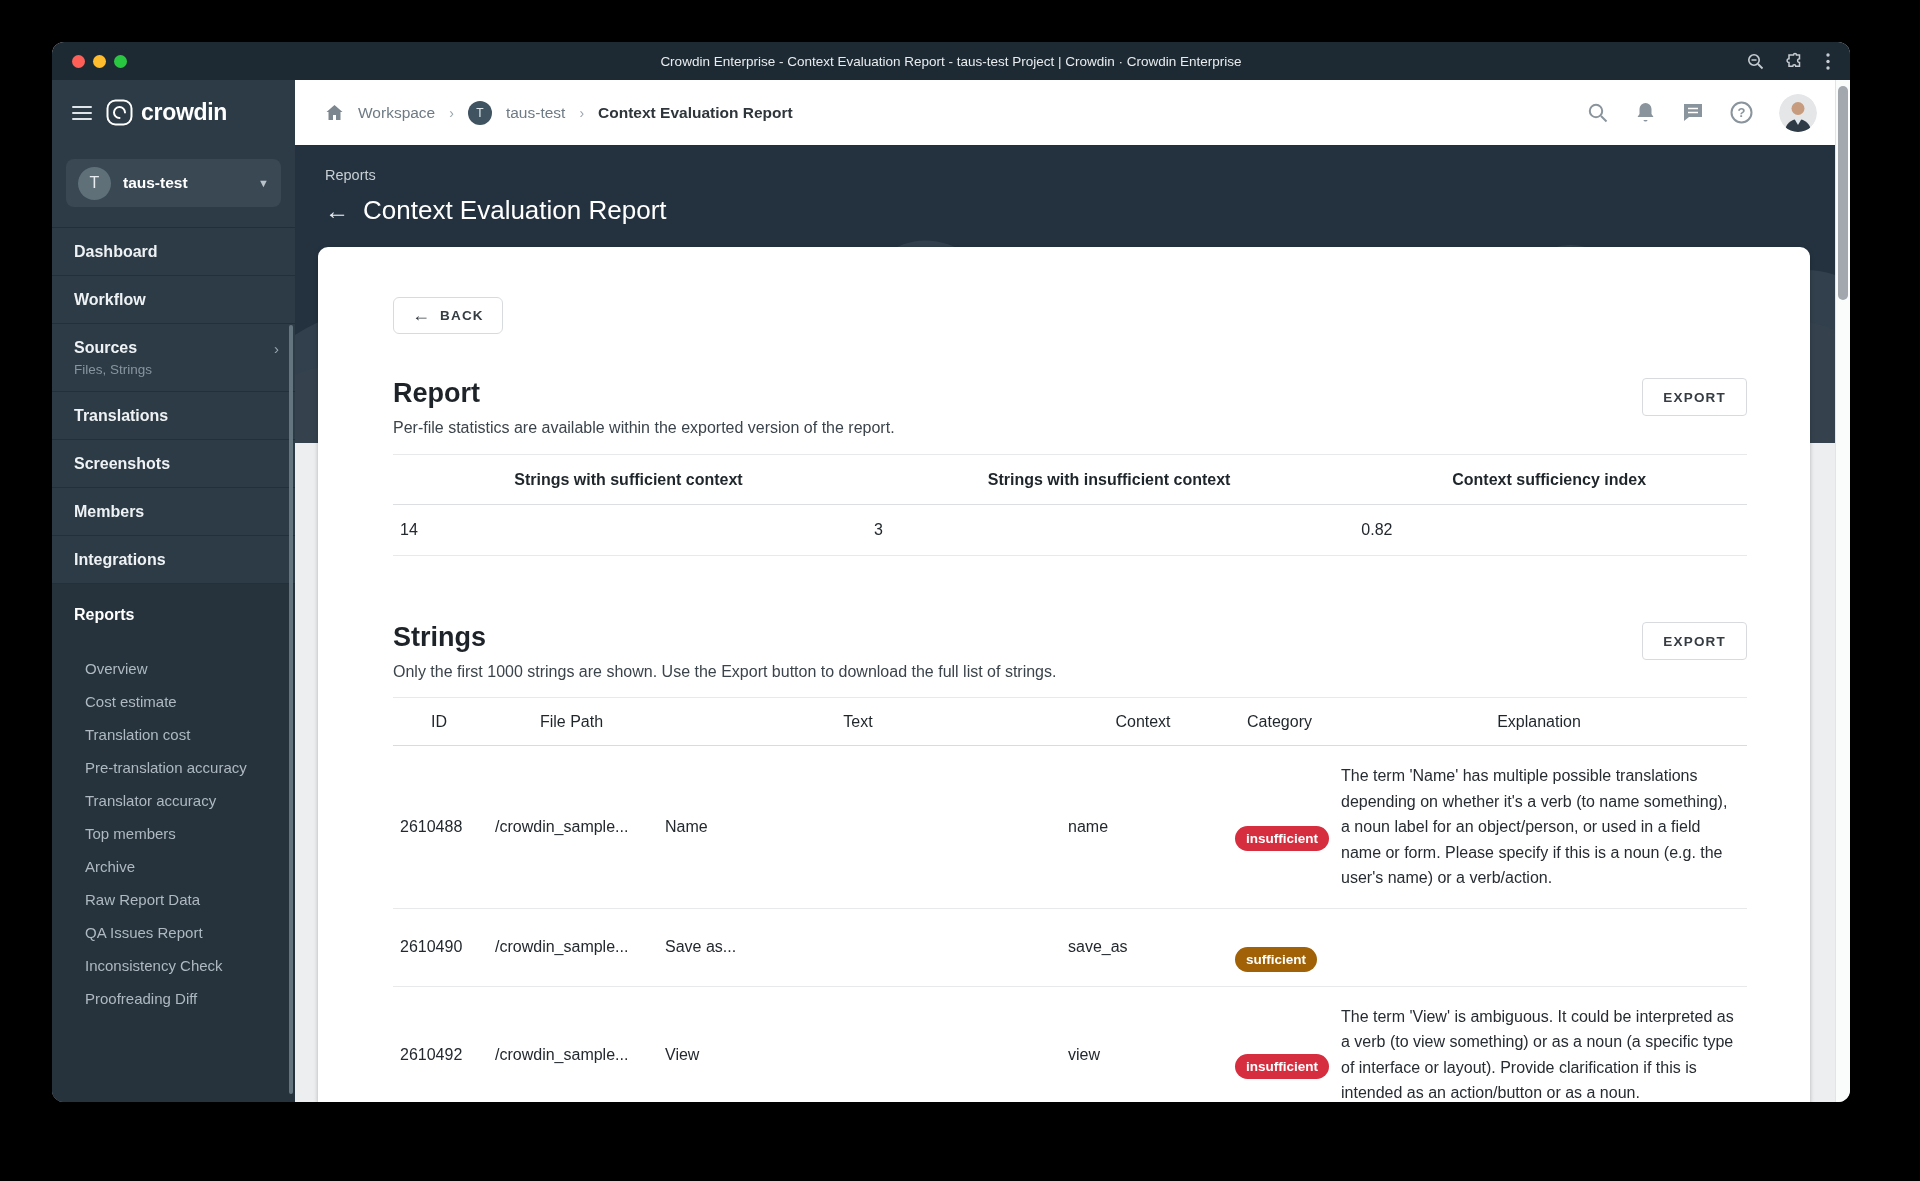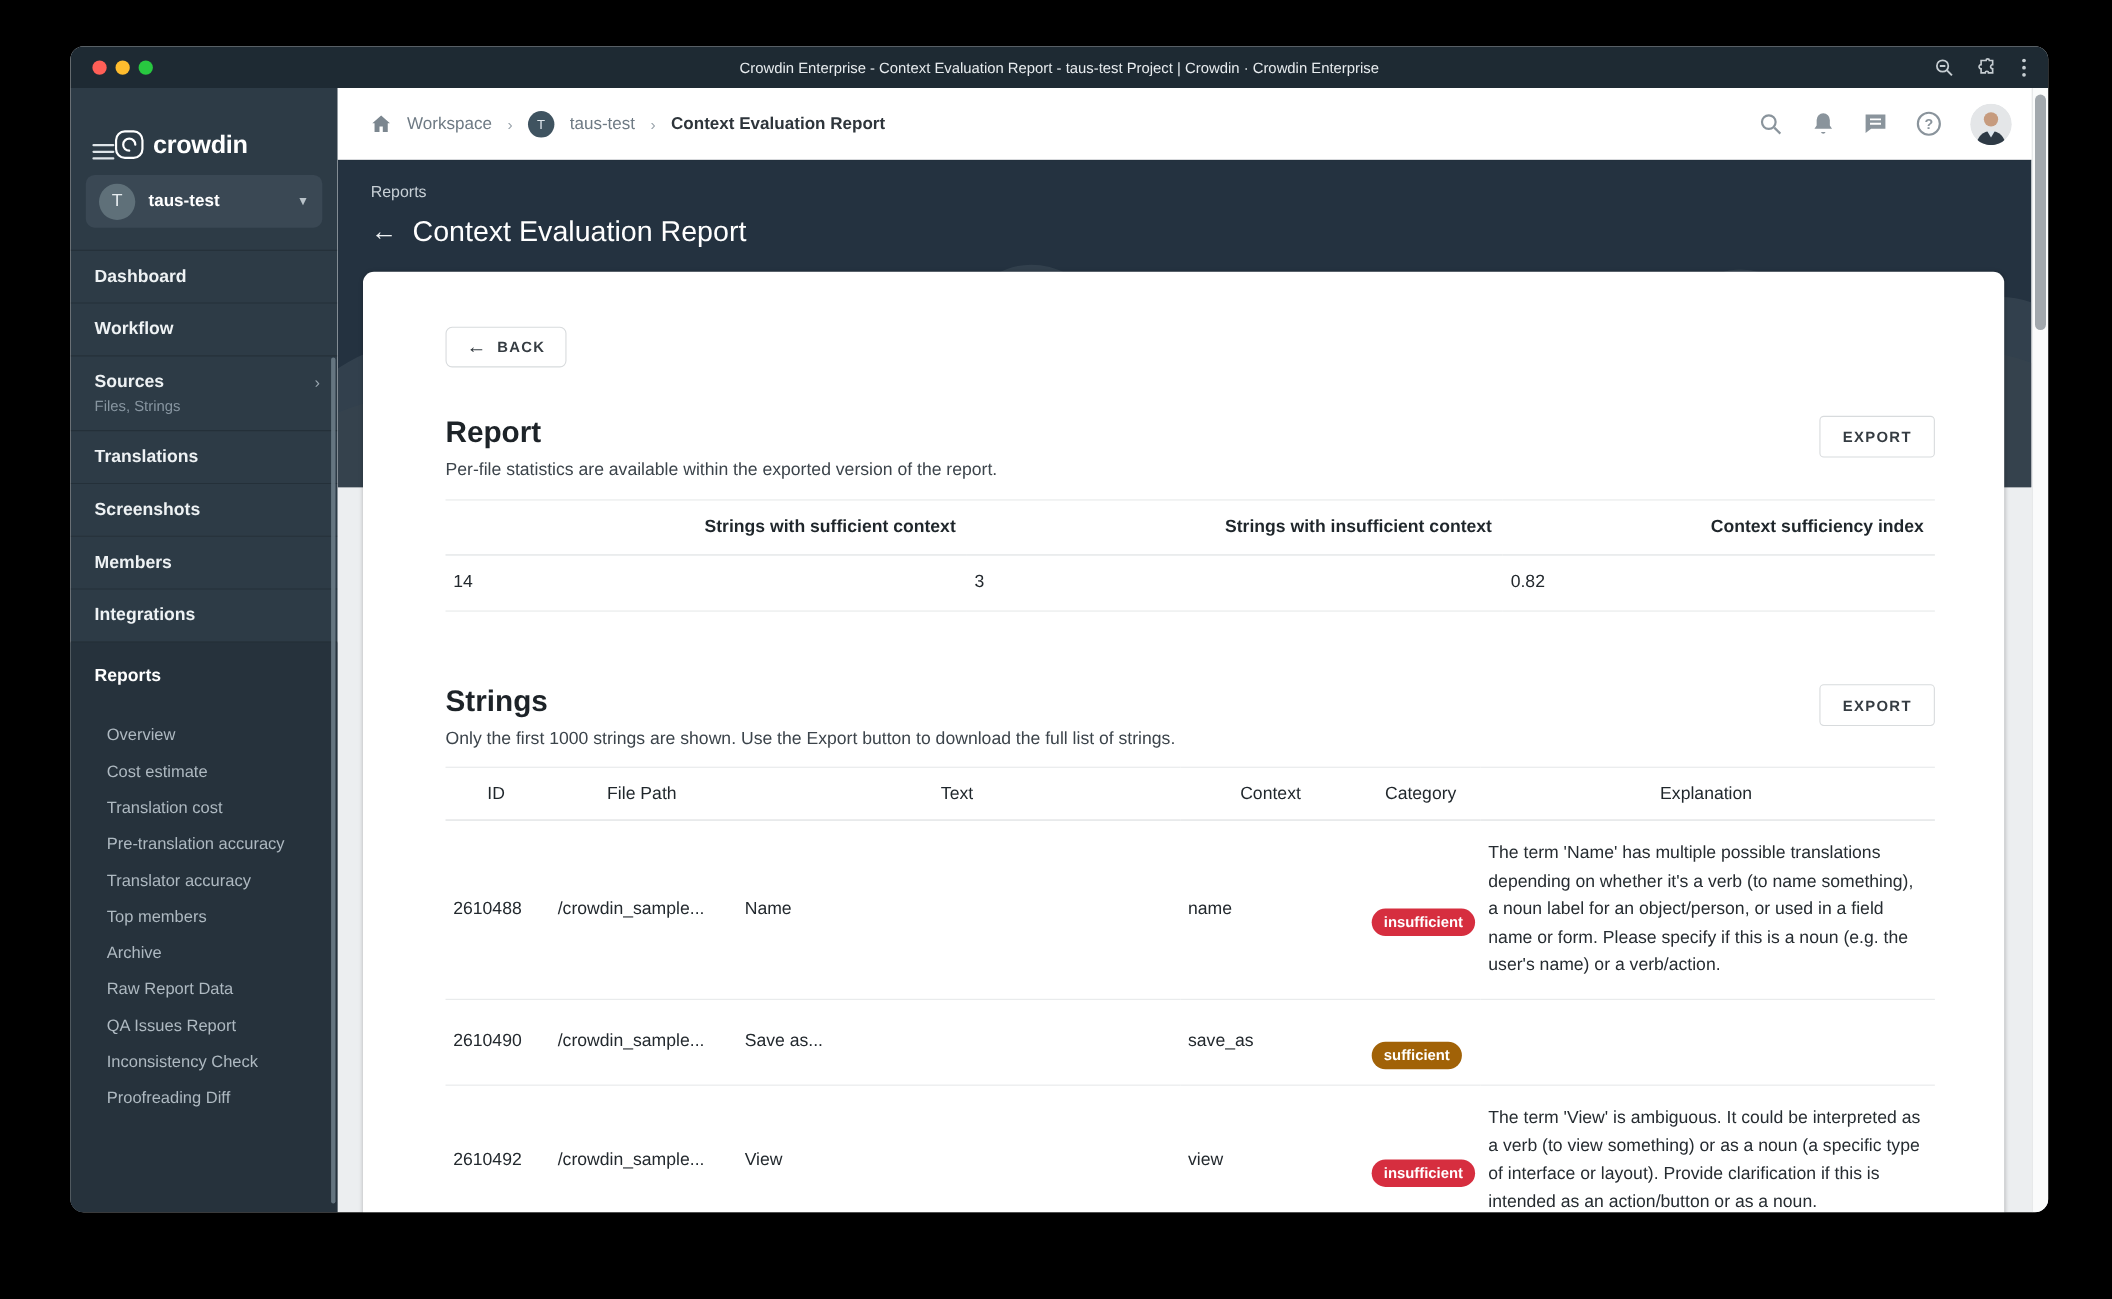--- a/index.html
+++ b/index.html
@@ -1,36 +1,36 @@
 <!DOCTYPE html>
 <html><head>
 <meta charset="utf-8">
 <style>
   * { margin:0; padding:0; box-sizing:border-box; }
   html,body { width:1920px; height:1181px; background:#000; font-family:"Liberation Sans", sans-serif; overflow:hidden; }
 
   
-  .window { position:absolute; left:64px; top:42px; width:1798px; height:1060px;
+  .window { position:absolute; left:52px; top:42px; width:1798px; height:1060px;
     border-radius:12px; overflow:hidden; background:#eceef0; display:flex; flex-direction:column; }
 
   
   .titlebar { height:38px; background:#1e2a33; display:flex; align-items:center; position:relative; flex:0 0 auto; }
   .lights { display:flex; gap:8px; margin-left:20px; }
   .light { width:13px; height:13px; border-radius:50%; }
   .light.red{ background:#ff5f57; } .light.yellow{ background:#febc2e; } .light.green{ background:#28c840; }
   .tb-title { position:absolute; left:50%; transform:translateX(-50%); color:#e8ecef; font-size:13.5px; white-space:nowrap; }
   .tb-icons { margin-left:auto; display:flex; align-items:center; gap:22px; margin-right:20px; color:#c6cdd2; }
   .tb-icons svg { display:block; }
 
   
   .app { flex:1; display:flex; min-height:0; }
 
   
   .sidebar { width:243px; background:#2d3b46; color:#e9edf0; display:flex; flex-direction:column; position:relative; flex:0 0 auto; }
-  .side-top { height:65px; display:flex; align-items:flex-end; padding-left:20px; flex:0 0 auto; }
+  .side-top { height:65px; display:flex; align-items:center; padding-left:20px; gap:14px; flex:0 0 auto; }
   .hamburger { width:20px; display:flex; flex-direction:column; gap:4px; cursor:pointer; }
   .hamburger span{ height:2px; background:#dfe5e9; border-radius:1px; }
   .brand { display:flex; align-items:center; gap:8px; }
   .brand .word { font-size:23px; font-weight:700; color:#fff; letter-spacing:-.3px; }
   .proj-zone { padding:14px 14px 20px; border-bottom:1px solid rgba(0,0,0,.22); }
   .proj-pill { background:#3a4854; border-radius:8px; height:48px; display:flex; align-items:center; padding:0 12px; cursor:pointer; }
   .proj-avatar { width:33px; height:33px; border-radius:50%; background:#5f7079; color:#e7edf0; display:flex; align-items:center; justify-content:center; font-size:16px; }
   .proj-name { margin-left:12px; font-weight:700; font-size:15.5px; color:#fff; }
   .proj-caret { margin-left:auto; color:#b9c3ca; font-size:11px; }
   .nav { flex:0 0 auto; }
@@ -73,21 +73,21 @@
   .btn-export { height:38px; padding:0 20px; }
 
   .sec-row { display:flex; align-items:flex-start; justify-content:space-between; }
   .sec-row.report { margin-top:44px; }
   .sec-row.strings { margin-top:66px; }
   h2.sec-h { font-size:27px; font-weight:700; color:#1d2328; }
   .sec-desc { margin-top:10px; font-size:16px; color:#3c444b; }
 
   table { border-collapse:collapse; width:100%; table-layout:fixed; }
   .stats-table { margin-top:17px; }
-  .stats-table th { text-align:right; font-size:16px; font-weight:700; color:#1f262b; padding:16px 10px 15px 7px; border-top:1px solid #e7e9ea; border-bottom:1px solid #dcdfe1; }
+  .stats-table th { text-align:center; font-size:16px; font-weight:700; color:#1f262b; padding:16px 10px 15px 7px; border-top:1px solid #e7e9ea; border-bottom:1px solid #dcdfe1; }
   .stats-table td { font-size:16px; color:#23292e; padding:16px 10px 16px 7px; border-bottom:1px solid #e7e9ea; }
 
   .str-table { margin-top:16px; }
   .str-table th { text-align:center; font-size:16px; font-weight:400; color:#1f262b; padding:15px 10px 14px 7px; border-top:1px solid #e7e9ea; border-bottom:1px solid #d9dcde; }
   .str-table td { font-size:16px; color:#23292e; padding:14px 10px 14px 7px; border-bottom:1px solid #e7e9ea; vertical-align:middle; }
   .str-table td.expl { line-height:25.5px; padding-top:17px; padding-bottom:17px; color:#262c31; }
   .badge { display:inline-block; color:#fff; font-size:13.5px; font-weight:700; border-radius:13px; padding:4px 11px; line-height:17px;margin-top:24px; }
 
   
   .win-scroll { width:15px; background:#fafbfb; border-left:1px solid #e3e4e5; position:relative; flex:0 0 auto; }

